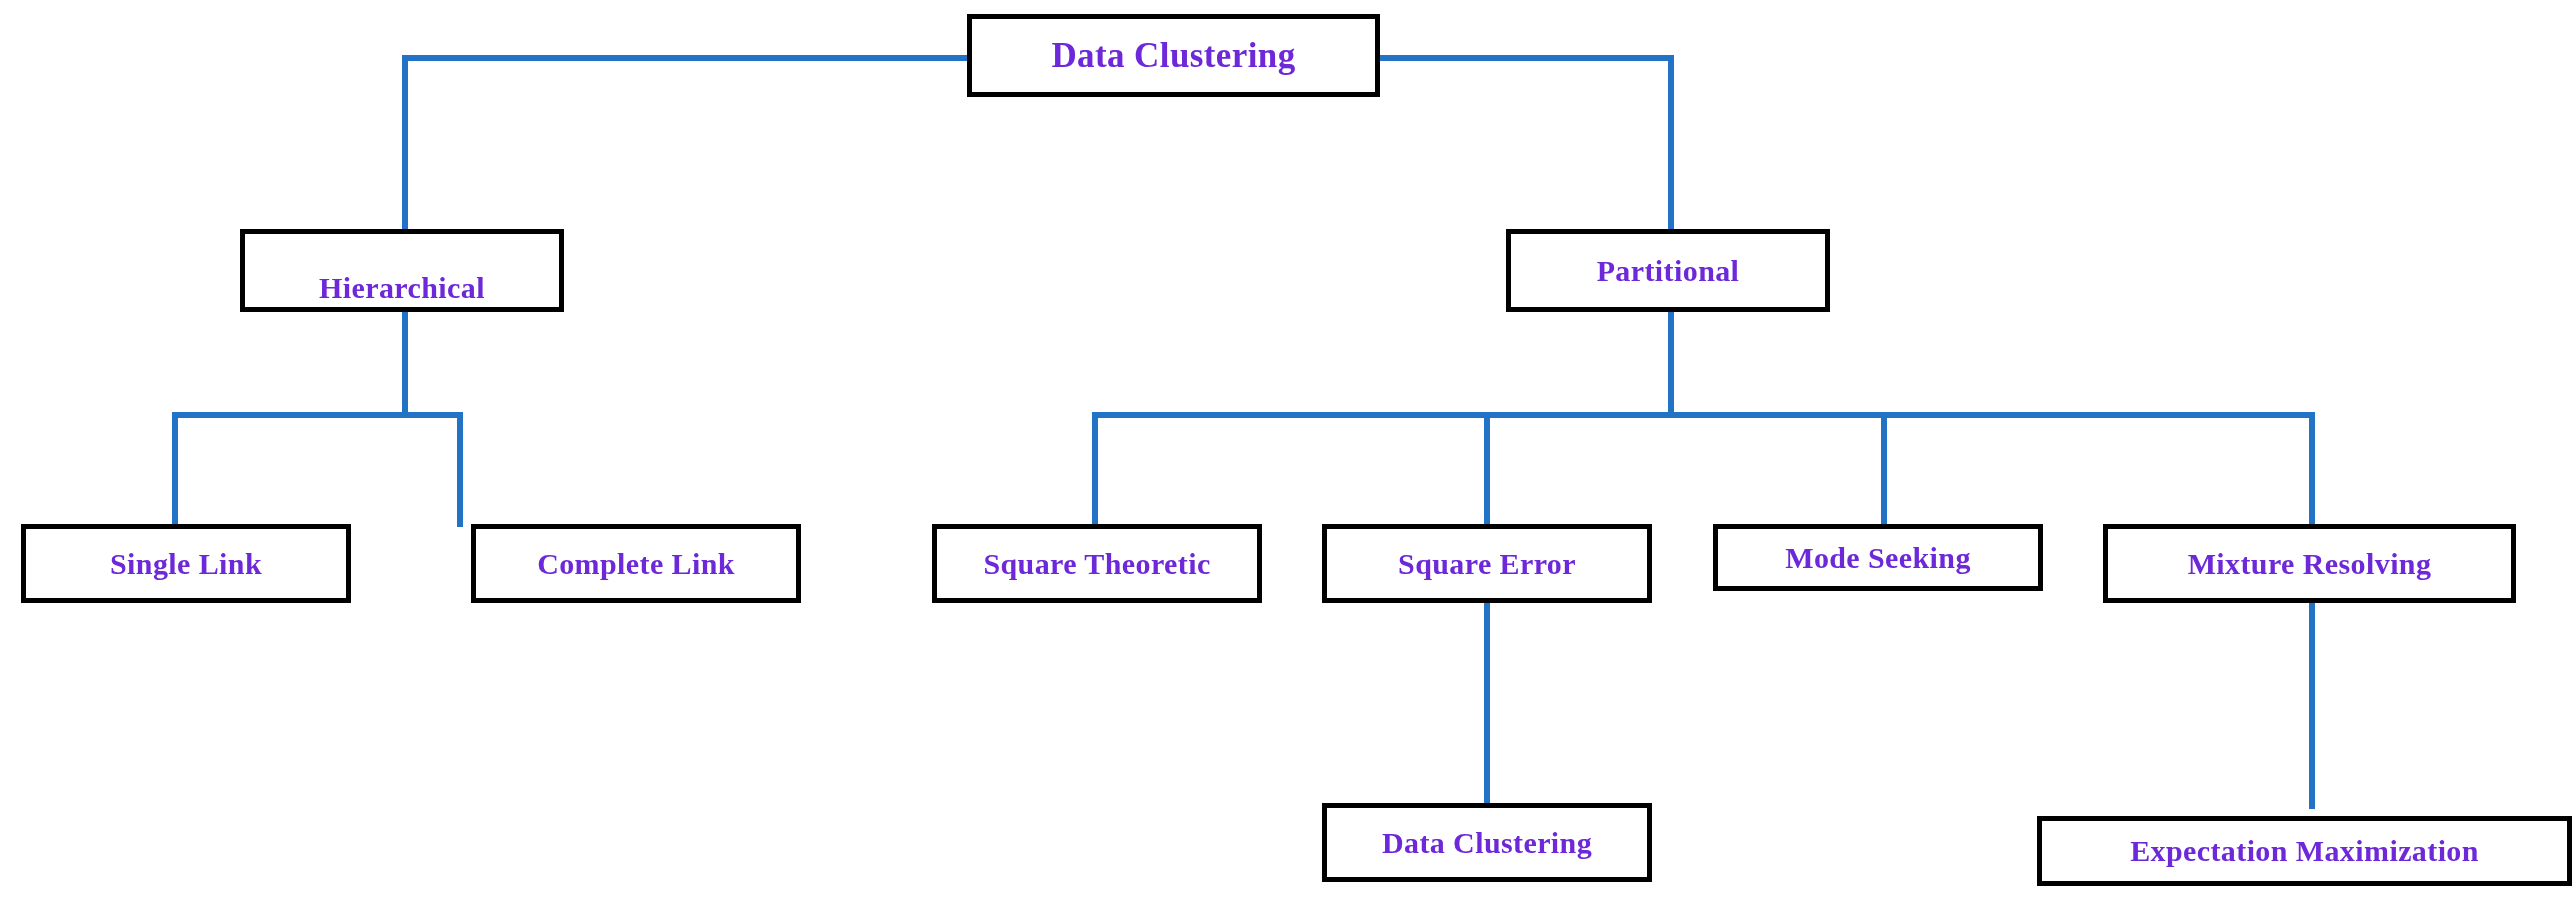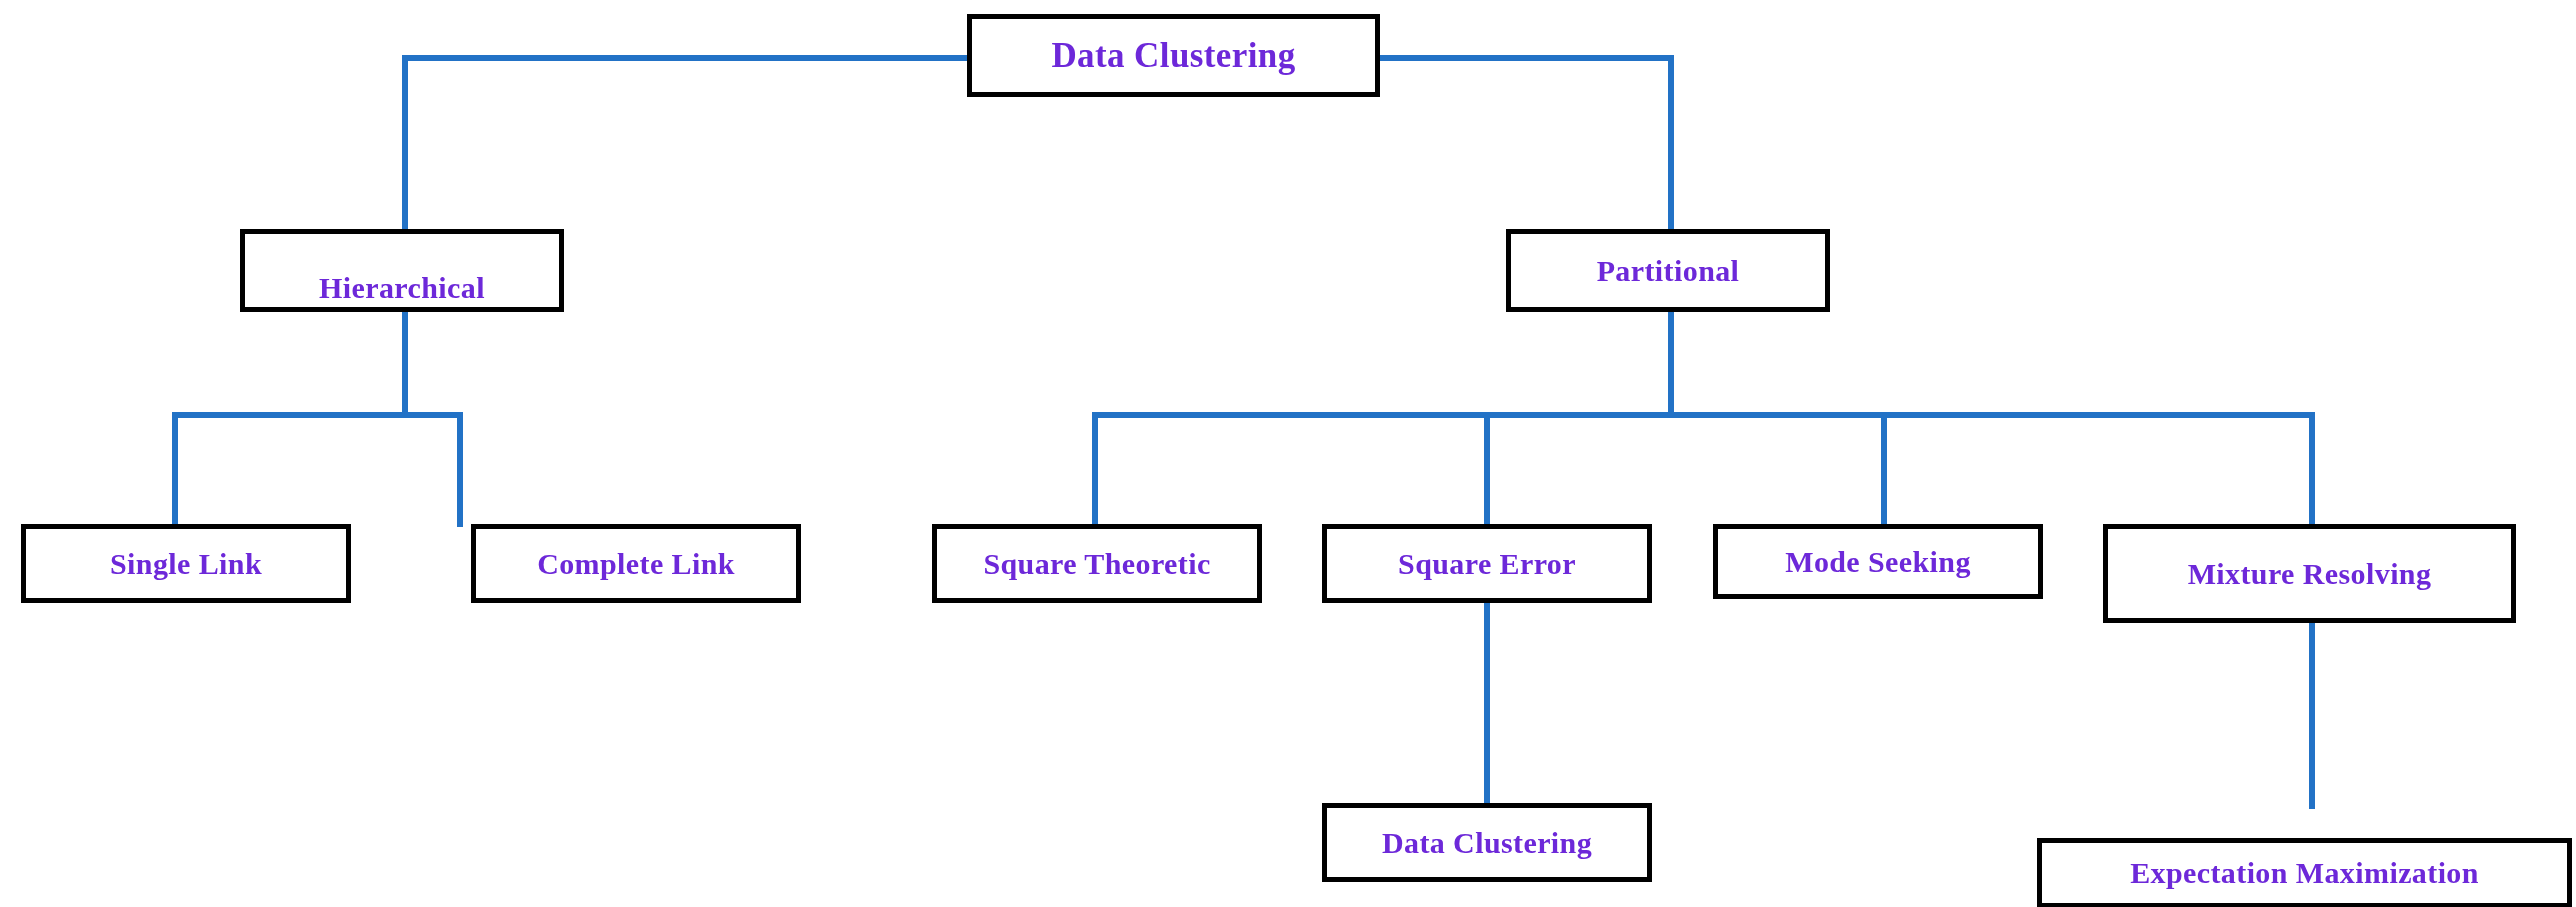--- a/index.html
+++ b/index.html
@@ -102,30 +102,30 @@
   </div>
 
   <div class="node" style="left:932px; top:524px; width:330px; height:79px;">
     <span class="node-label" style="font-size:30px;">Square Theoretic</span>
   </div>
 
   <div class="node" style="left:1322px; top:524px; width:330px; height:79px;">
     <span class="node-label" style="font-size:30px;">Square Error</span>
   </div>
 
-  <div class="node" style="left:1713px; top:524px; width:330px; height:75px;">
+  <div class="node" style="left:1713px; top:524px; width:330px; height:67px;">
     <span class="node-label" style="font-size:30px;">Mode Seeking</span>
   </div>
 
-  <div class="node" style="left:2103px; top:524px; width:413px; height:99px;">
+  <div class="node" style="left:2103px; top:524px; width:413px; height:79px;">
     <span class="node-label" style="font-size:30px;">Mixture Resolving</span>
   </div>
 
   <div class="node" style="left:1322px; top:803px; width:330px; height:79px;">
     <span class="node-label" style="font-size:30px;">Data Clustering</span>
   </div>
 
-  <div class="node" style="left:2037px; top:838px; width:535px; height:70px;">
+  <div class="node" style="left:2037px; top:816px; width:535px; height:70px;">
     <span class="node-label" style="font-size:30px;">Expectation Maximization</span>
   </div>
 
 </div>
 
 
 </body></html>

